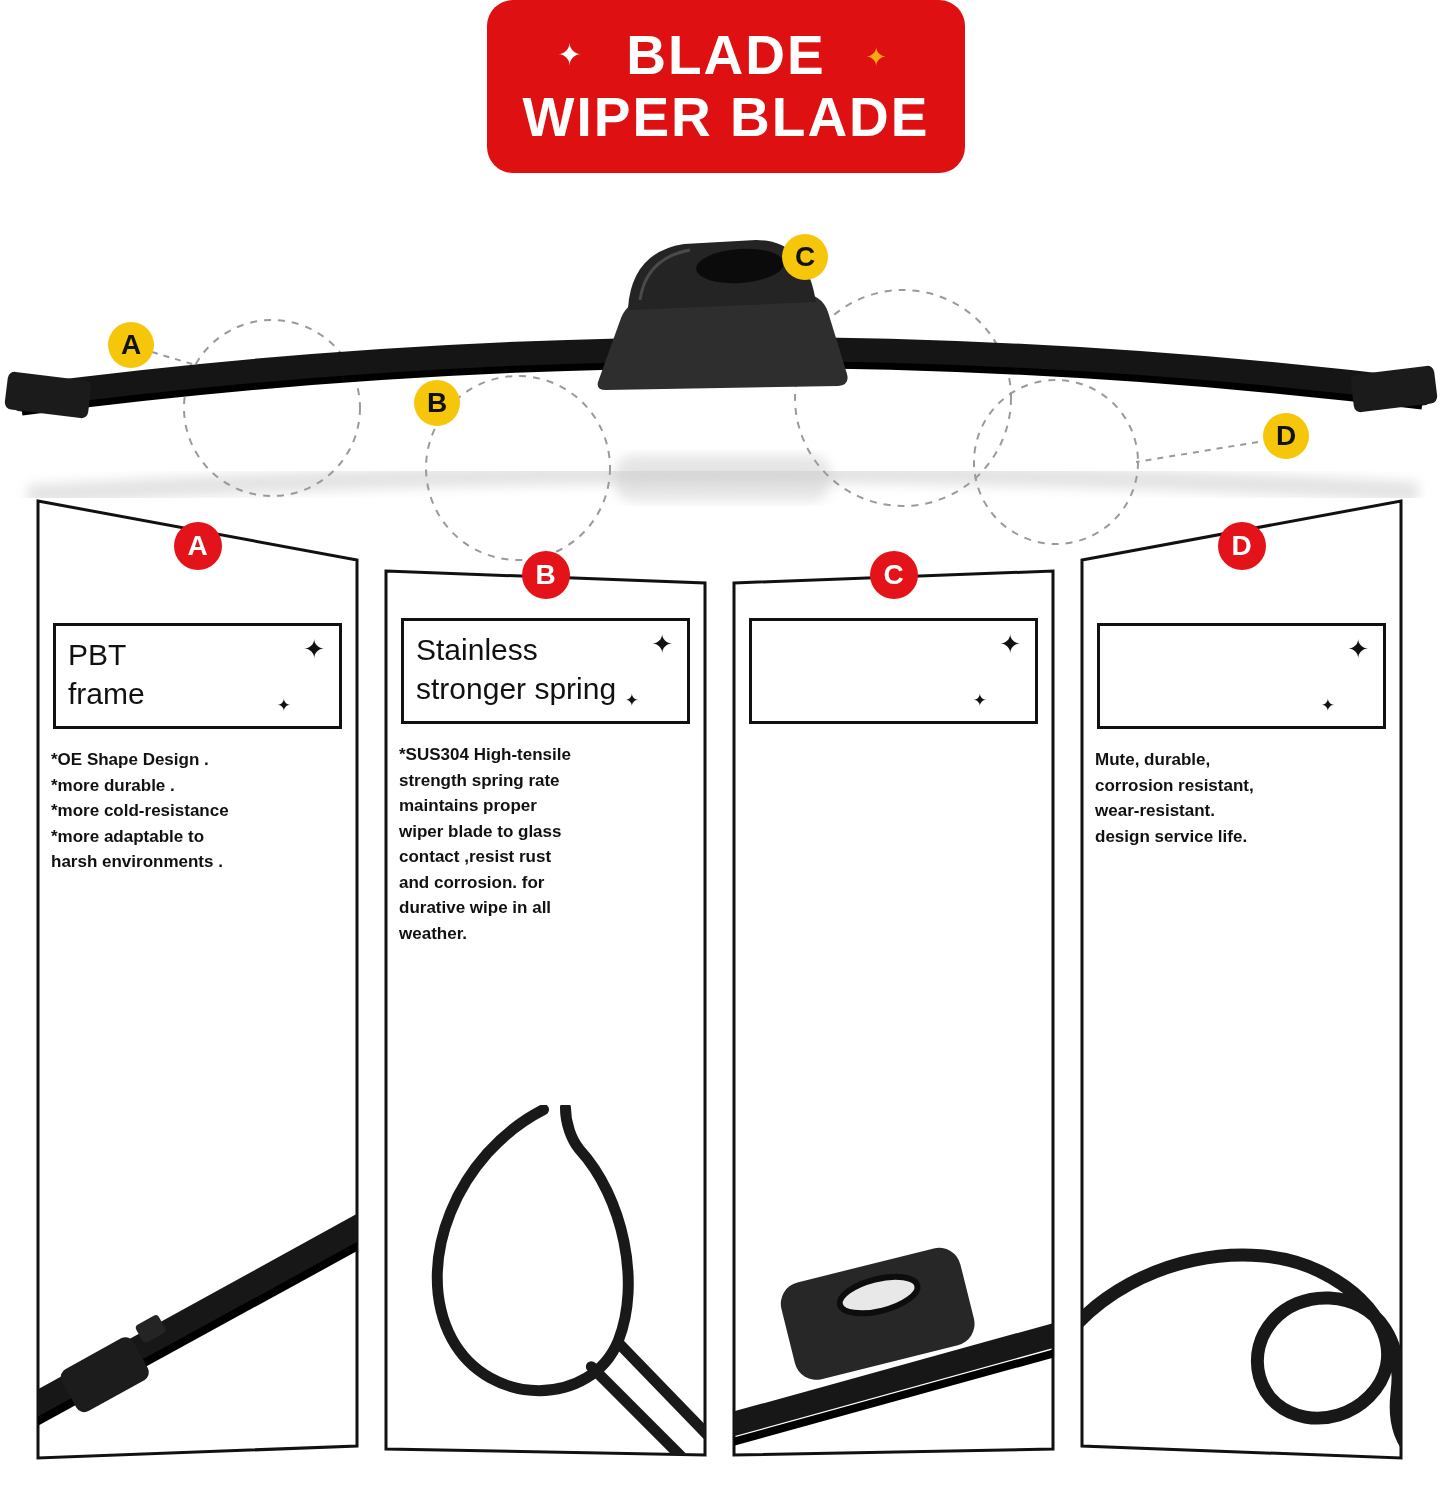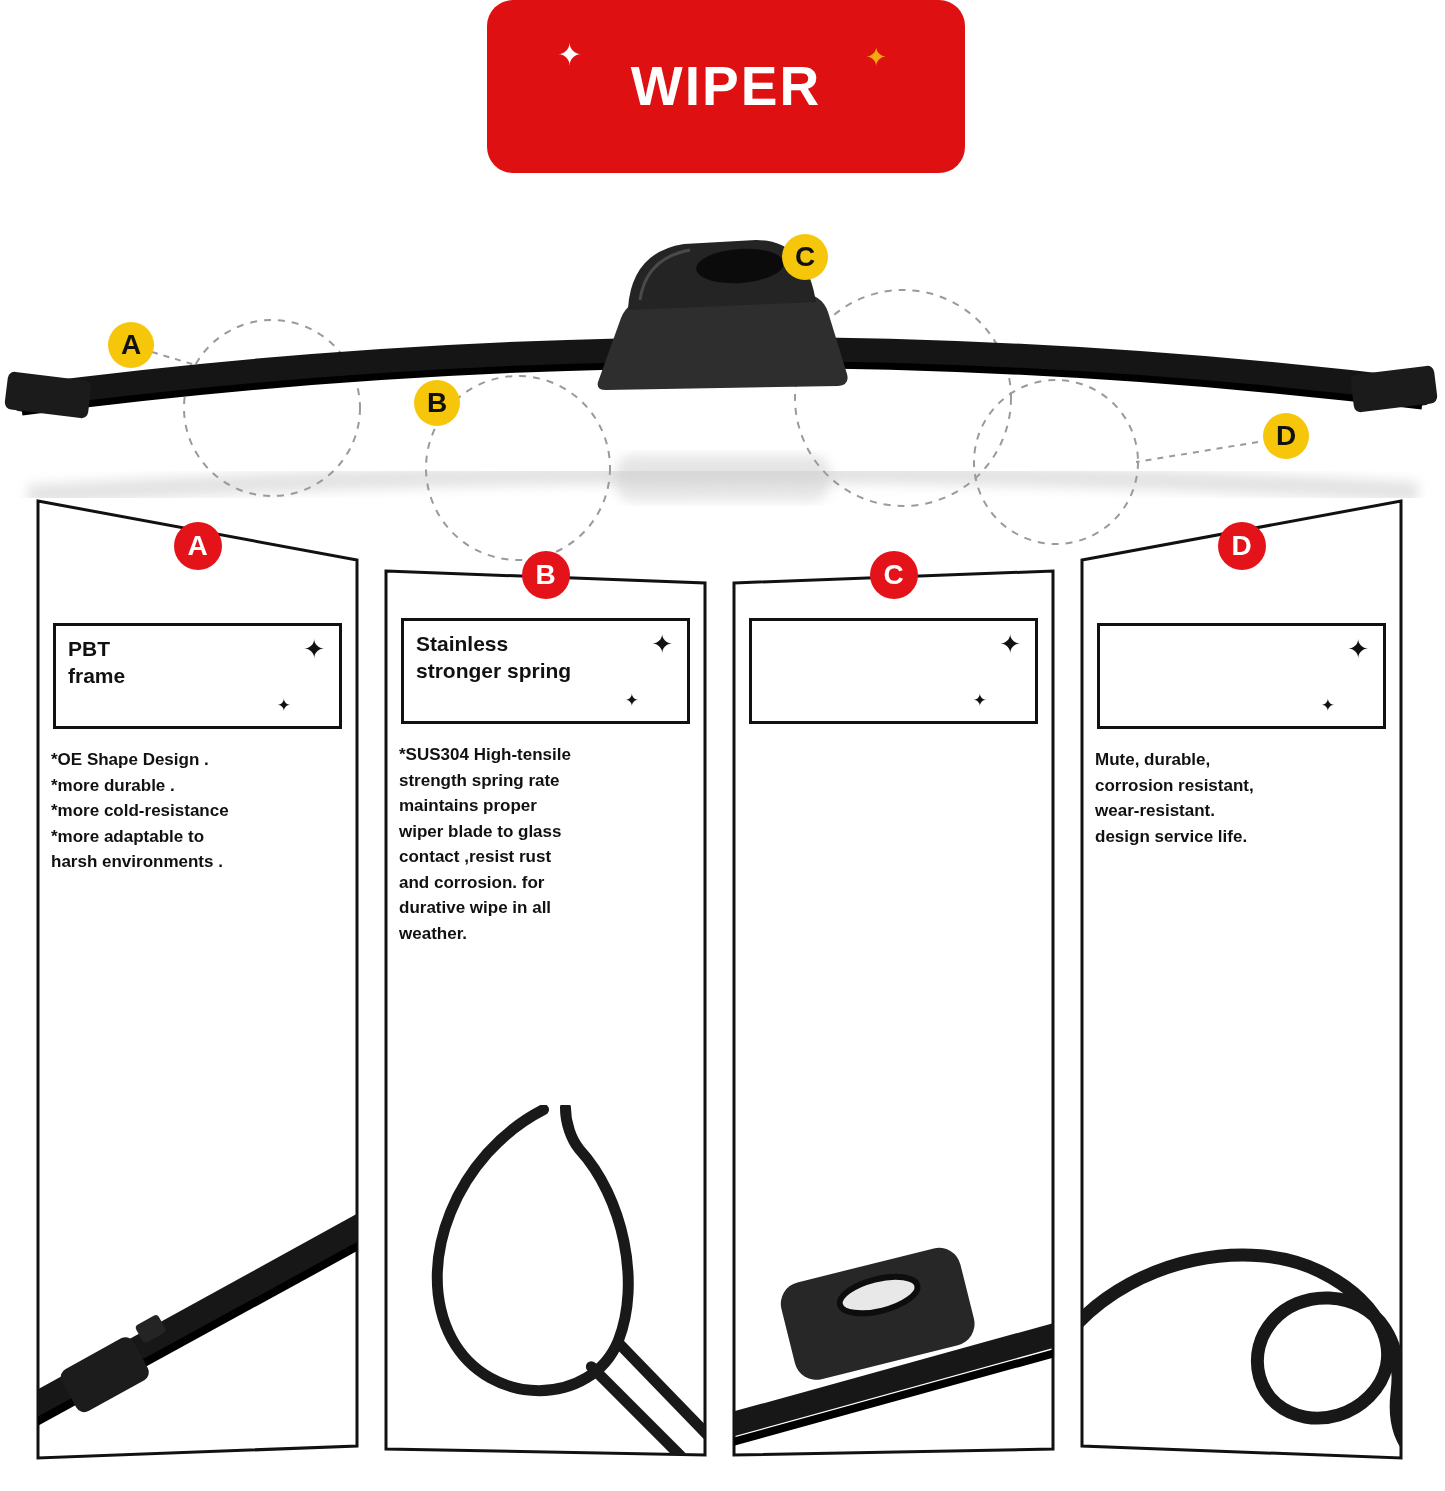--- a/index.html
+++ b/index.html
@@ -44,42 +44,43 @@
   }
   .panel-a .badge,.panel-d .badge{top:24px;}
   .panel-b .badge,.panel-c .badge{top:-12px;}
   .pcontent{position:absolute;left:0;top:0;right:0;}
   .panel-a .pcontent,.panel-d .pcontent{padding-top:125px;}
   .panel-b .pcontent,.panel-c .pcontent{padding-top:55px;}
   .title-box{
     position:relative;margin:0 18px;border:3px solid #111;
     padding:9px 12px;min-height:82px;
   }
-  .title-text{font-size:21px;font-weight:700;line-height:1.3;white-space:pre-line;display:block;max-width:210px;}
+  .title-text{font-size:30px;font-weight:400;line-height:1.3;white-space:pre-line;display:block;max-width:210px;}
   .panel-b .title-text,.panel-d .title-text{max-width:999px;}
   .sp{color:#111;line-height:1;}
   .sp1{position:absolute;right:14px;top:10px;font-size:26px;}
   .sp2{position:absolute;right:48px;bottom:12px;font-size:17px;}
   .panel-body{
     margin:18px 16px 0;font-size:17px;font-weight:700;line-height:1.5;
     white-space:pre-line;
   }
   .panel-img{position:absolute;left:3px;right:3px;bottom:8px;width:319px;}
   .img-a,.img-b,.img-c{height:350px;}
   .img-d{height:310px;}
 </style>
 </head>
 <body>
 
 <div class="stage">
 
   <div class="banner">
     <span class="sp sp-left">✦</span>
     <span class="sp sp-right">✦</span>
-    <div class="bline">WIPER</div>
+    <div class="bline">BLADE</div>
+    <div class="bline">WIPER BLADE</div>
   </div>
 
   <svg class="blade-svg" viewBox="0 0 1445 400">
     <defs>
       <filter id="soft">
           <feGaussianBlur stdDeviation="6"></feGaussianBlur>
         </filter>
     </defs>
 
     <path d="M 28 295 Q 722 253 1418 292" stroke="#c8c8c8" stroke-width="20" fill="none" opacity="0.5" filter="url(#soft)"></path>

